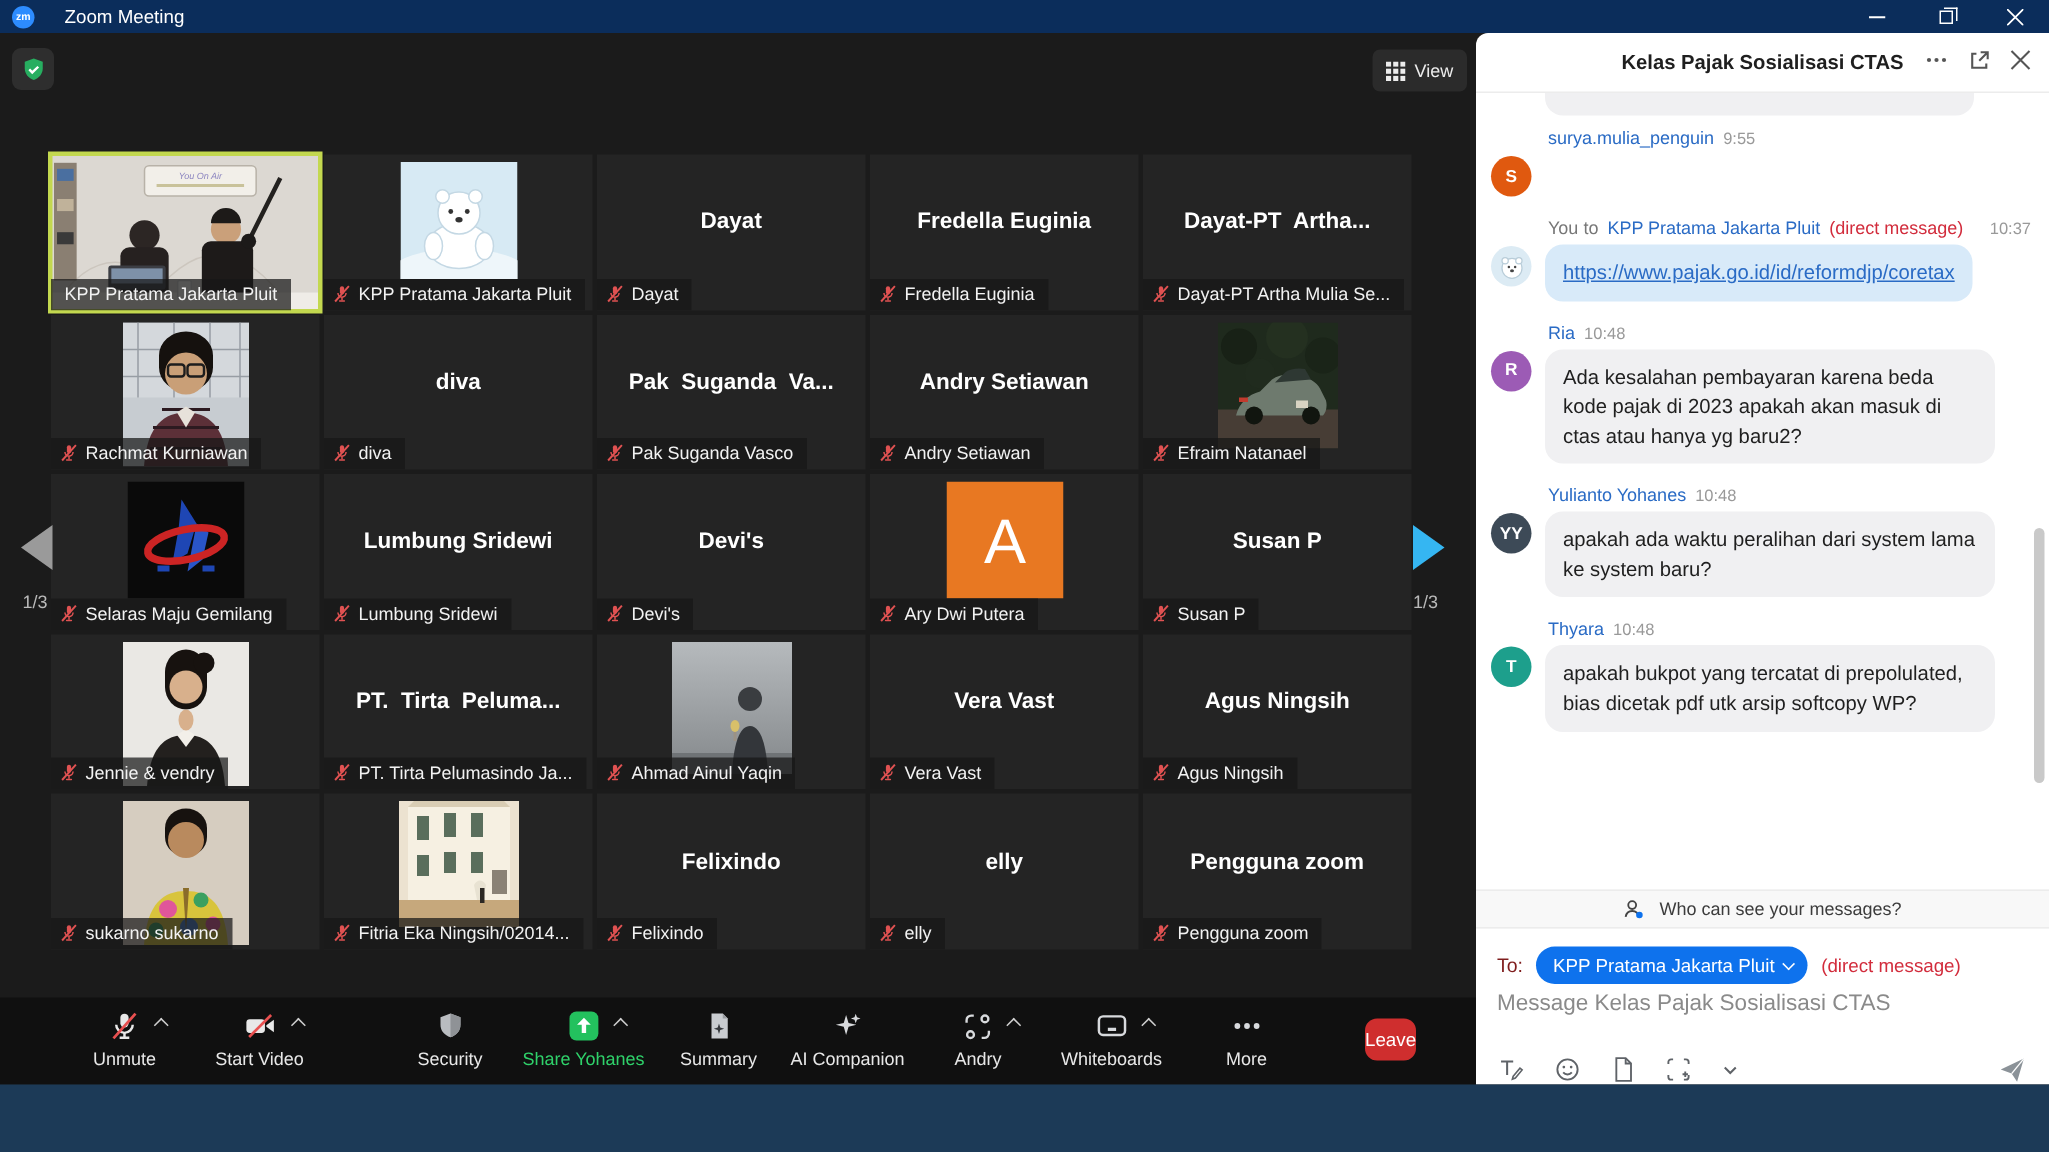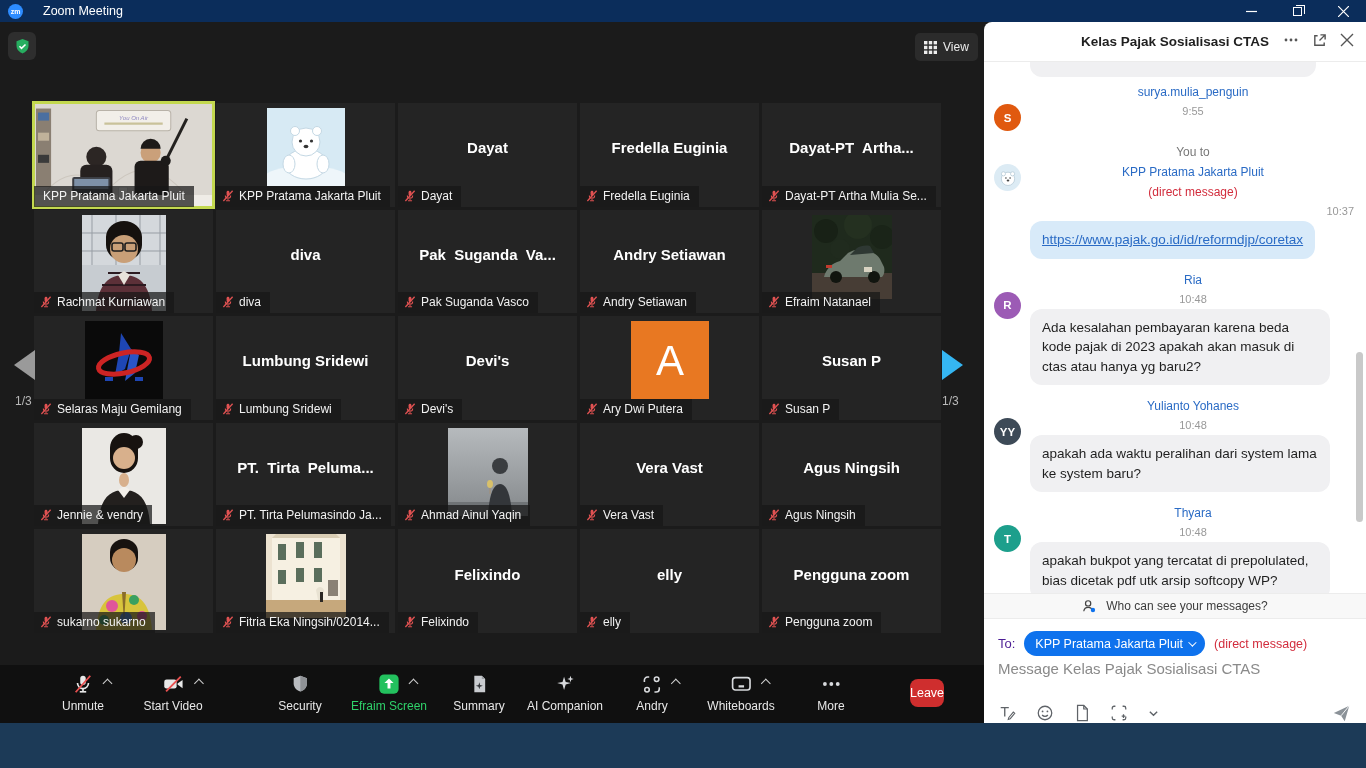--- a/index.html
+++ b/index.html
@@ -43,34 +43,34 @@
   
   .chat { position:absolute; left:984px; top:22px; width:382px; height:701px; background:#fff; border-radius:8px 0 0 0; display:flex; flex-direction:column; }
   .chat-head { position:relative; height:40px; border-bottom:1px solid #ececec; flex:0 0 auto; }
   .chat-title { position:absolute; left:0; right:0; top:12px; text-align:center; font-size:13.5px; font-weight:bold; color:#1f1f1f; }
   .chat-hicons { position:absolute; right:12px; top:10px; display:flex; gap:13px; align-items:center; color:#555; }
   .chat-msgs { position:relative; flex:1 1 auto; padding:0 12px 0 10px; overflow:hidden; }
   .partial-bubble { margin:0 0 8px 36px; width:286px; height:15px; background:#f0f0f2; border-radius:0 0 12px 12px; }
   .msg { display:flex; gap:9px; margin-bottom:14px; }
   .mavatar { flex:0 0 27px; width:27px; height:27px; border-radius:50%; color:#fff; font-size:11.5px; font-weight:bold; display:flex; align-items:center; justify-content:center; margin-top:19px; }
   .mbody { flex:1 1 auto; min-width:0; }
-  .mhead { display:flex; align-items:center; gap:6px; font-size:12px; margin:0 0 4px 2px; flex-wrap:nowrap; white-space:nowrap;flex-direction:column; }
+  .mhead { display:flex; align-items:flex-end; gap:6px; font-size:12px; margin:0 0 4px 2px; flex-wrap:nowrap; white-space:nowrap; }
   .mauthor { color:#2a6bc5; }
   .mtime { color:#999; font-size:11px; }
   .myou { color:#777; }
   .mdm { color:#d22c3c; }
   .mtime-right { margin-left:auto; }
   .mbubble { background:#f0f0f2; border-radius:12px; padding:9px 12px; font-size:13.5px; color:#1f1f1f; line-height:1.45; max-width:300px; width:fit-content; }
   .mbubble.dm { background:#d8eaf9; }
   .mlink { color:#2a6bc5; text-decoration:underline; word-break:break-all; }
   .chat-scrollbar { position:absolute; right:3px; top:290px; width:7px; height:170px; background:#c9c9c9; border-radius:4px; }
   .who-bar { flex:0 0 26px; background:#f8f8f8; border-top:1px solid #ececec; border-bottom:1px solid #ececec; display:flex; align-items:center; justify-content:center; gap:10px; font-size:12px; color:#3c3c3c; }
   .compose { flex:0 0 auto; padding:12px 14px 0 14px; }
   .to-row { display:flex; align-items:center; gap:9px; }
-  .to-label { font-size:13px; color:#4c1d95; }
+  .to-label { font-size:13px; color:#7f1d1d; }
   .to-pill { height:25px; background:#0e72ed; border:none; border-radius:13px; color:#fff; font-size:12.5px; font-family:"Liberation Sans",sans-serif; padding:0 11px; display:flex; align-items:center; gap:5px; }
   .pill-chev { width:6px; height:6px; border-right:1.5px solid #fff; border-bottom:1.5px solid #fff; transform:rotate(45deg) translateY(-2px); }
   .dm-note { color:#d22c3c; font-size:12.5px; }
   .msg-input { margin-top:4px; font-size:15px; color:#8a8a8a; }
   .compose-icons { display:flex; align-items:center; gap:20px; padding:0 14px; margin-top:26px; color:#5f6368; }
   .send-btn { margin-left:auto; }
 
   
   .taskbar { position:absolute; left:0; top:723px; width:1366px; height:45px; background:#1c3a57; }
 </style>
@@ -689,21 +689,21 @@
         <span>Security</span>
       </div>
       <div class="tbtn" style="left:356px;">
         <div class="ticon">
             <svg width="22" height="22" viewBox="0 0 24 24">
               <rect x="1.5" y="1.5" width="21" height="21" rx="5" fill="#23c15e"></rect>
               <path d="M12 6l5 5h-3.4v6h-3.2v-6H7z" fill="#fff"></path>
             </svg>
             <span class="chev"></span>
           </div>
-        <span class="share-label">Efraim Screen</span>
+        <span class="share-label">Share Yohanes</span>
       </div>
       <div class="tbtn" style="left:446px;">
         <div class="ticon">
             <svg width="20" height="22" viewBox="0 0 24 24">
               <path d="M6 2h9l4 4v16H6z" fill="#c9ccd0"></path>
               <path d="M15 2l4 4h-4z" fill="#9a9da1"></path>
               <path d="M12 10l1 3.2 3.2 1-3.2 1-1 3.2-1-3.2-3.2-1 3.2-1z" fill="#35383c"></path>
             </svg>
           </div>
         <span>Summary</span>

